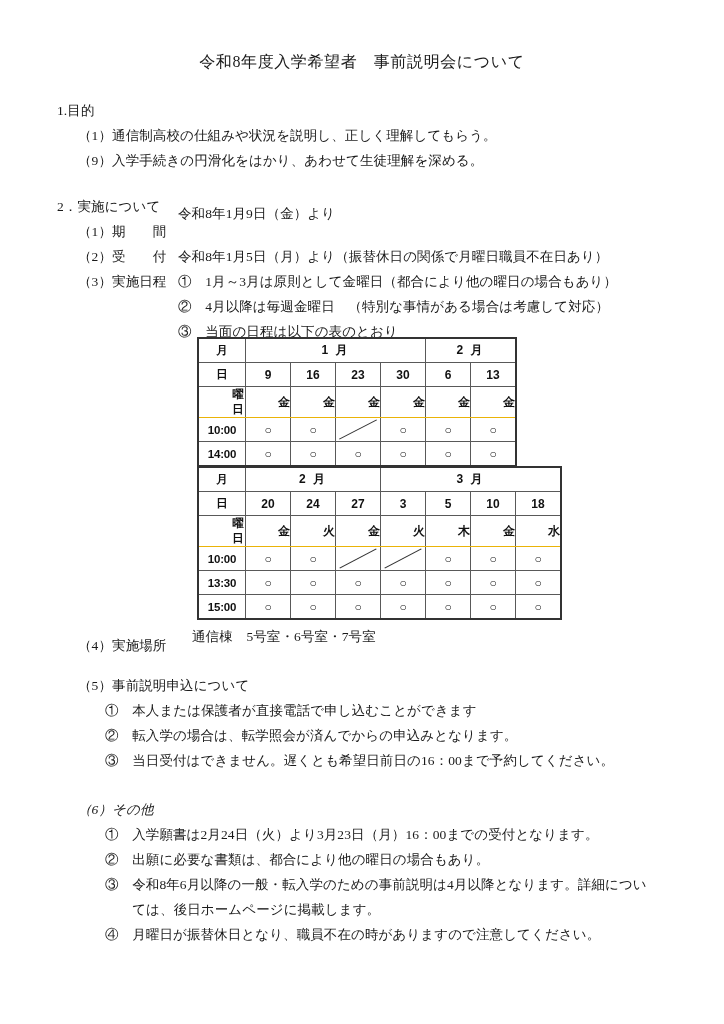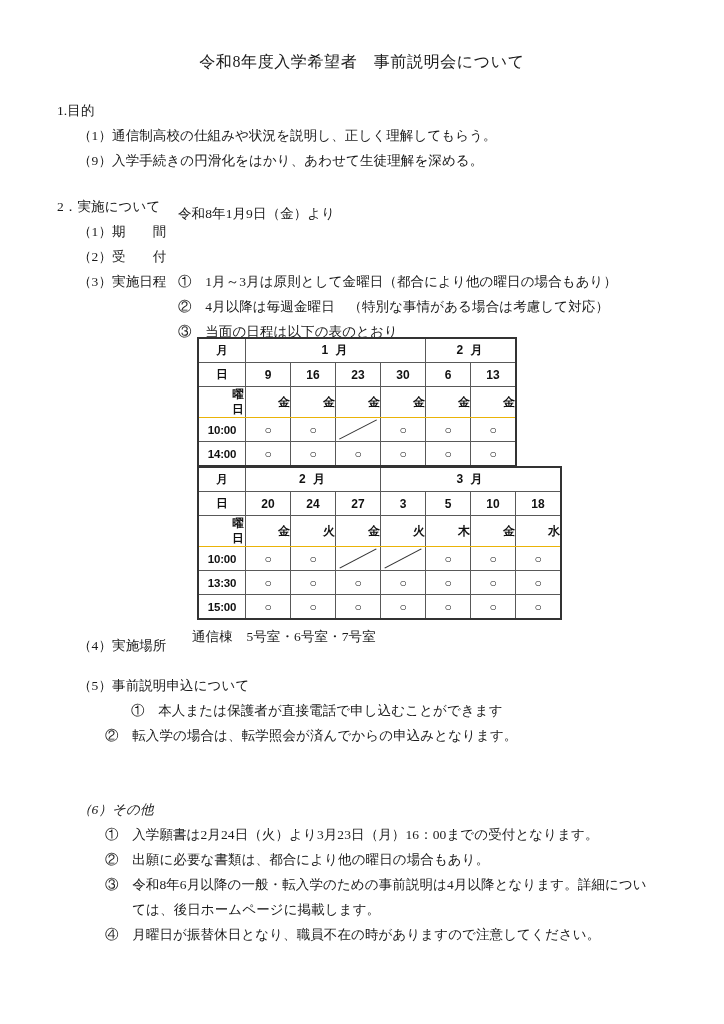--- a/index.html
+++ b/index.html
@@ -104,20 +104,21 @@
   <div class="line sec-head" style="top:104px;">1.目的</div>
   <div class="line lvl1" style="top:129px;">（1）通信制高校の仕組みや状況を説明し、正しく理解してもらう。</div>
   <div class="line lvl1" style="top:154px;">（9）入学手続きの円滑化をはかり、あわせて生徒理解を深める。</div>
 
   <div class="line sec-head" style="top:200px;">2．実施について</div>
 
   <div class="line lvl1-lab" style="top:225px;">（1）期　　間</div>
   <div class="line lvl1-val" style="top:207px;">令和8年1月9日（金）より</div>
 
   <div class="line lvl1-lab" style="top:250px;">（2）受　　付</div>
+  <div class="line lvl1-val" style="top:250px;">令和8年1月5日（月）より（振替休日の関係で月曜日職員不在日あり）</div>
 
   <div class="line lvl1-lab" style="top:275px;">（3）実施日程</div>
   <div class="line lvl1-val" style="top:275px;">①　1月～3月は原則として金曜日（都合により他の曜日の場合もあり）</div>
   <div class="line lvl1-val" style="top:300px;">②　4月以降は毎週金曜日　（特別な事情がある場合は考慮して対応）</div>
   <div class="line lvl1-val" style="top:325px;">③　当面の日程は以下の表のとおり</div>
 
   <table class="sched" id="table1">
     <tbody>
       <tr class="top-row">
         <td class="rowlab outer-l" style="width:46px;">月</td>
@@ -232,22 +233,23 @@
         <td class="mark">○</td>
         <td class="mark outer-r">○</td>
       </tr>
     </tbody>
   </table>
 
   <div class="line lvl1-lab" style="top:630px;margin-top:9px;">（4）実施場所</div>
   <div class="line" style="left:192px; top:630px;">通信棟　5号室・6号室・7号室</div>
 
   <div class="line lvl1" style="top:679px;">（5）事前説明申込について</div>
-  <div class="line lvl2" style="top:704px;margin-left:26px;">①　本人または保護者が直接電話で申し込むことができます</div>
+  <div class="line lvl2" style="top:704px;">①　本人または保護者が直接電話で申し込むことができます</div>
   <div class="line lvl2" style="top:729px;">②　転入学の場合は、転学照会が済んでからの申込みとなります。</div>
+  <div class="line lvl2" style="top:754px;">③　当日受付はできません。遅くとも希望日前日の16：00まで予約してください。</div>
 
   <div class="line lvl1" style="top:803px;font-style:italic;">（6）その他</div>
   <div class="line lvl2" style="top:828px;">①　入学願書は2月24日（火）より3月23日（月）16：00までの受付となります。</div>
   <div class="line lvl2" style="top:853px;">②　出願に必要な書類は、都合により他の曜日の場合もあり。</div>
   <div class="line lvl2" style="top:878px;">③　令和8年6月以降の一般・転入学のための事前説明は4月以降となります。詳細につい</div>
   <div class="line lvl2" style="top:903px;">　　ては、後日ホームページに掲載します。</div>
   <div class="line lvl2" style="top:928px;">④　月曜日が振替休日となり、職員不在の時がありますので注意してください。</div>
 
 </div>
 

